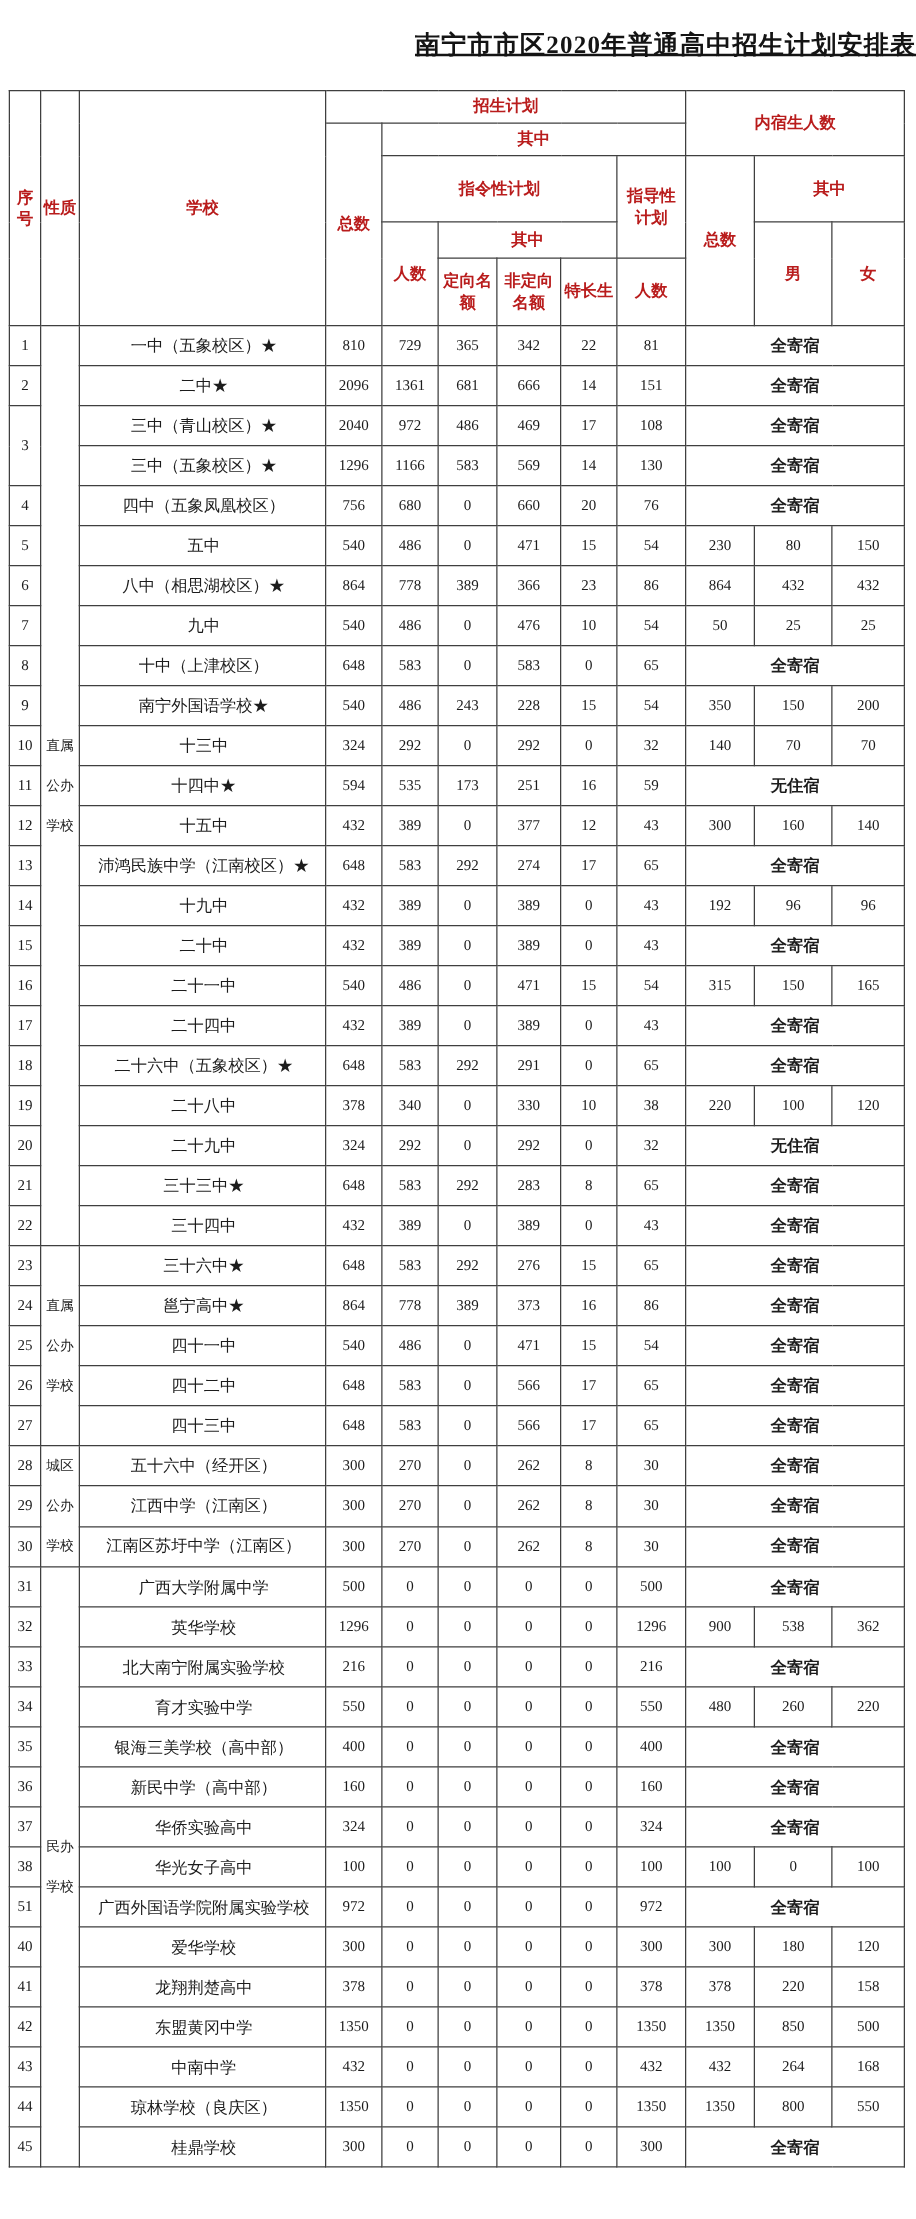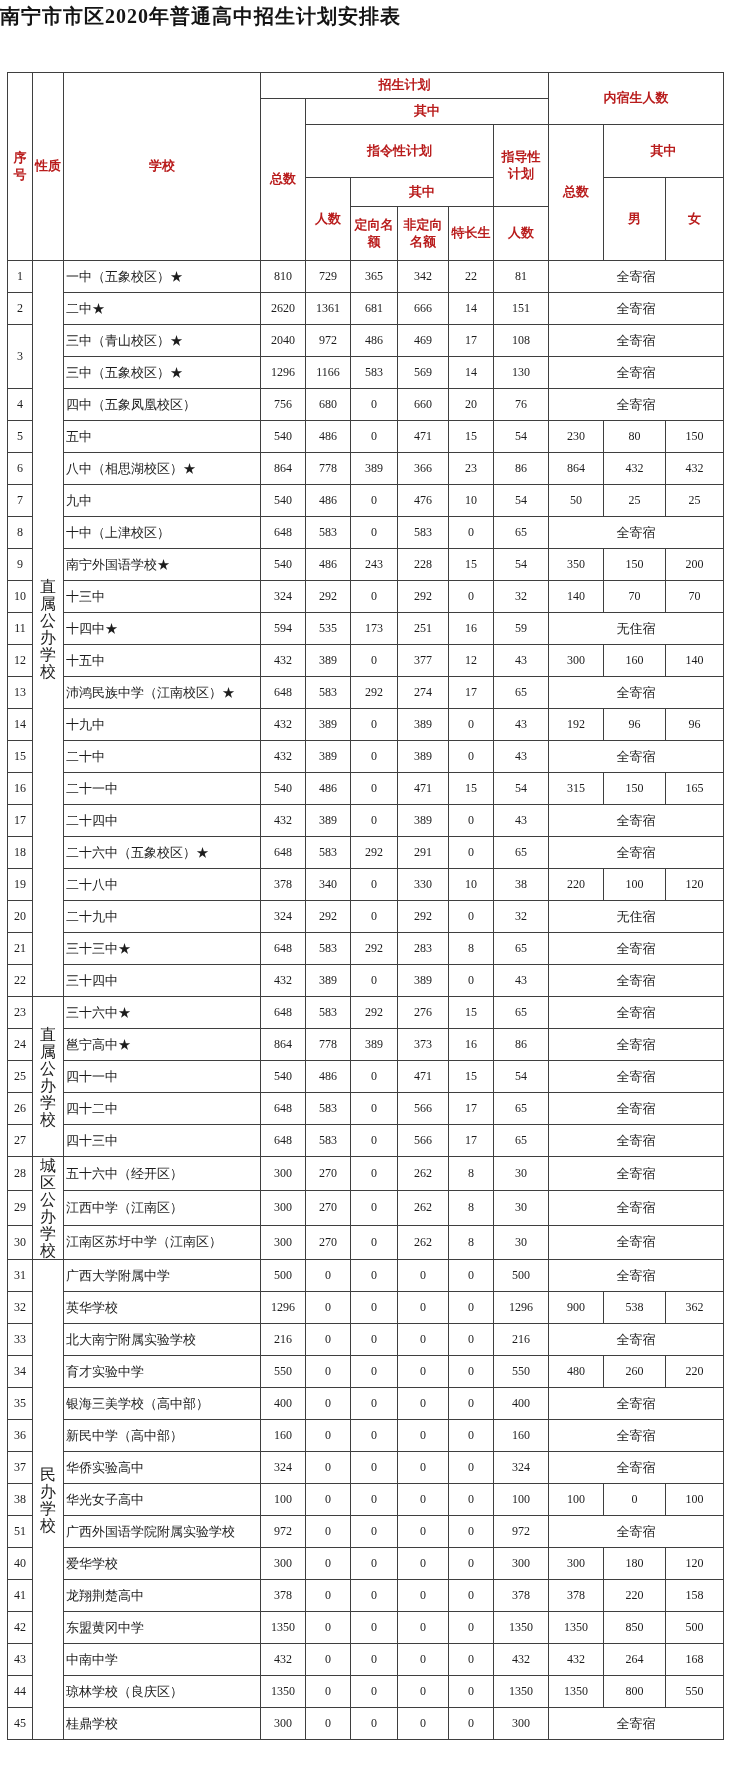--- a/index.html
+++ b/index.html
@@ -3,49 +3,49 @@
 <meta charset="utf-8">
 <style>
   html, body { margin:0; padding:0; background:#ffffff; }
   body {
     width:733px; height:1775px; overflow:hidden;
     font-family:"Liberation Serif", serif;
     color:#1c1c1c;
   }
   .page { position:relative; width:733px; height:1775px; background:#ffffff; }
   .title {
-    position:absolute; top:3px; left:0; width:733px;
-    text-align:left; font-size:20px; font-weight:bold; color:#141414;
-    letter-spacing:1px; white-space:nowrap;
+    position:absolute; top:22px; left:0; width:733px;
+    text-align:right; font-size:20px; font-weight:bold; color:#141414;
+    letter-spacing:1px; white-space:nowrap;text-decoration:underline;
   }
   table.main {
     position:absolute; top:72px; left:7px;
     width:716px; border-collapse:collapse; table-layout:fixed;
   }
   th, td {
     border:1px solid #3f3f3f; padding:0; margin:0;
     text-align:center; vertical-align:middle; overflow:hidden;
   }
   thead th {
     font-weight:bold; font-size:13px; line-height:1.3;
     white-space:pre-line; color:#b91c1c;
   }
   tr.hr1 { height:26px; }
   tr.hr2 { height:26px; }
   tr.hr3 { height:53px; }
   tr.hr4 { height:29px; }
   tr.hr5 { height:54px; }
   tbody tr { height:32px; }
   td.sn  { font-size:12px; white-space:pre-line; line-height:1.25; }
-  td.grp { font-size:16px; white-space:pre-line; line-height:17px; }
+  td.grp { font-size:11px; white-space:pre-line; line-height:32px; }
   td.school {
-    text-align:left; padding-left:2px; font-size:13px; white-space:nowrap;
+    text-align:center; padding-left:2px; font-size:13px; white-space:nowrap;
   }
   td.num { font-size:12px; }
-  td.btext { font-size:13px; }
+  td.btext { font-size:13px;font-weight:bold; }
   .footnote {
     position:absolute; left:8px; top:1740px; width:720px;
     font-size:13px; text-align:left; color:#1a1a1a; white-space:nowrap;margin-top:41px;
   }
 </style>
 </head>
 <body>
 
 <div class="page">
 
@@ -112,21 +112,21 @@
           <td class="num">729</td>
           <td class="num">365</td>
           <td class="num">342</td>
           <td class="num">22</td>
           <td class="num">81</td>
           <td class="btext" colspan="3">全寄宿</td>
         </tr>
         <tr>
           <td class="sn">2</td>
           <td class="school">二中★</td>
-          <td class="num">2620</td>
+          <td class="num">2096</td>
           <td class="num">1361</td>
           <td class="num">681</td>
           <td class="num">666</td>
           <td class="num">14</td>
           <td class="num">151</td>
           <td class="btext" colspan="3">全寄宿</td>
         </tr>
         <tr>
           <td class="sn" rowspan="2">3</td>
           <td class="school">三中（青山校区）★</td>

